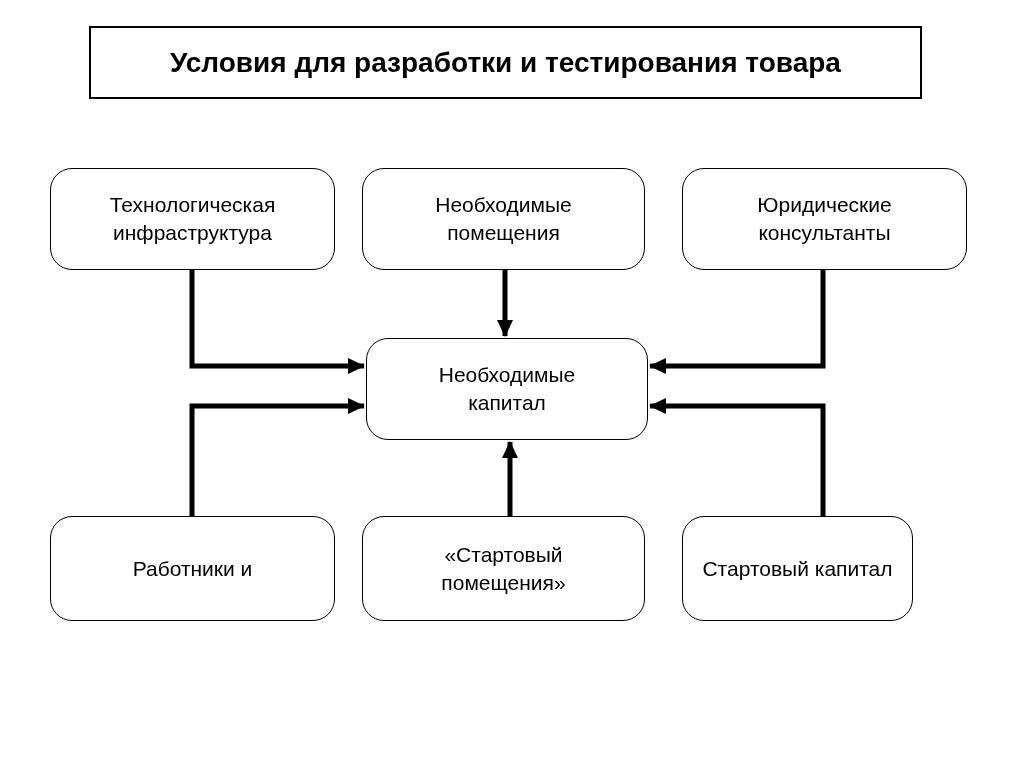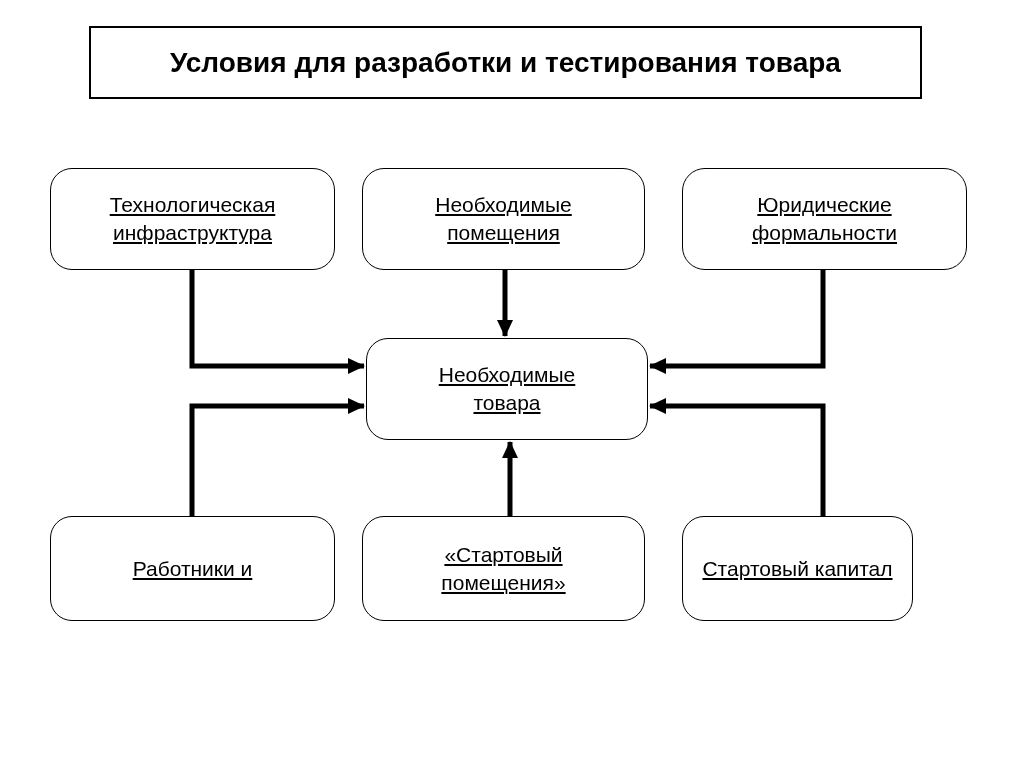--- a/index.html
+++ b/index.html
@@ -34,25 +34,24 @@
     border-radius: 22px;
     background: #ffffff;
     box-sizing: border-box;
     display: flex;
     flex-direction: column;
     justify-content: center;
     align-items: center;
     font-size: 21px;
     line-height: 28px;
     text-align: center;
-    text-decoration: underline;
   }
   #node-tech      { left: 50px;  top: 168px; width: 285px; height: 102px; }
   #node-premises  { left: 362px; top: 168px; width: 283px; height: 102px; }
-  #node-legal     { left: 682px; top: 168px; width: 285px; height: 102px; border-radius: 23px; }
+  #node-legal     { left: 682px; top: 168px; width: 285px; height: 102px; }
   #node-center    { left: 366px; top: 338px; width: 282px; height: 102px; }
   #node-workers   { left: 50px;  top: 516px; width: 285px; height: 105px; }
   #node-architect { left: 362px; top: 516px; width: 283px; height: 105px; }
   #node-capital   { left: 682px; top: 516px; width: 231px; height: 105px; }
   svg.connectors {
     position: absolute;
     left: 0; top: 0;
     width: 1024px; height: 768px;
     pointer-events: none;
   }
@@ -90,26 +89,26 @@
     <div>инфраструктура</div>
   </div>
 
   <div class="node" id="node-premises">
     <div>Необходимые</div>
     <div>помещения</div>
   </div>
 
   <div class="node" id="node-legal">
     <div>Юридические</div>
-    <div>формальности</div>
+    <div>консультанты</div>
   </div>
 
   <div class="node" id="node-center">
     <div>Необходимые</div>
-    <div>товара</div>
+    <div>капитал</div>
   </div>
 
   <div class="node" id="node-workers">
     <div>Работники и</div>
   </div>
 
   <div class="node" id="node-architect">
     <div>«Стартовый</div>
     <div>помещения»</div>
   </div>

